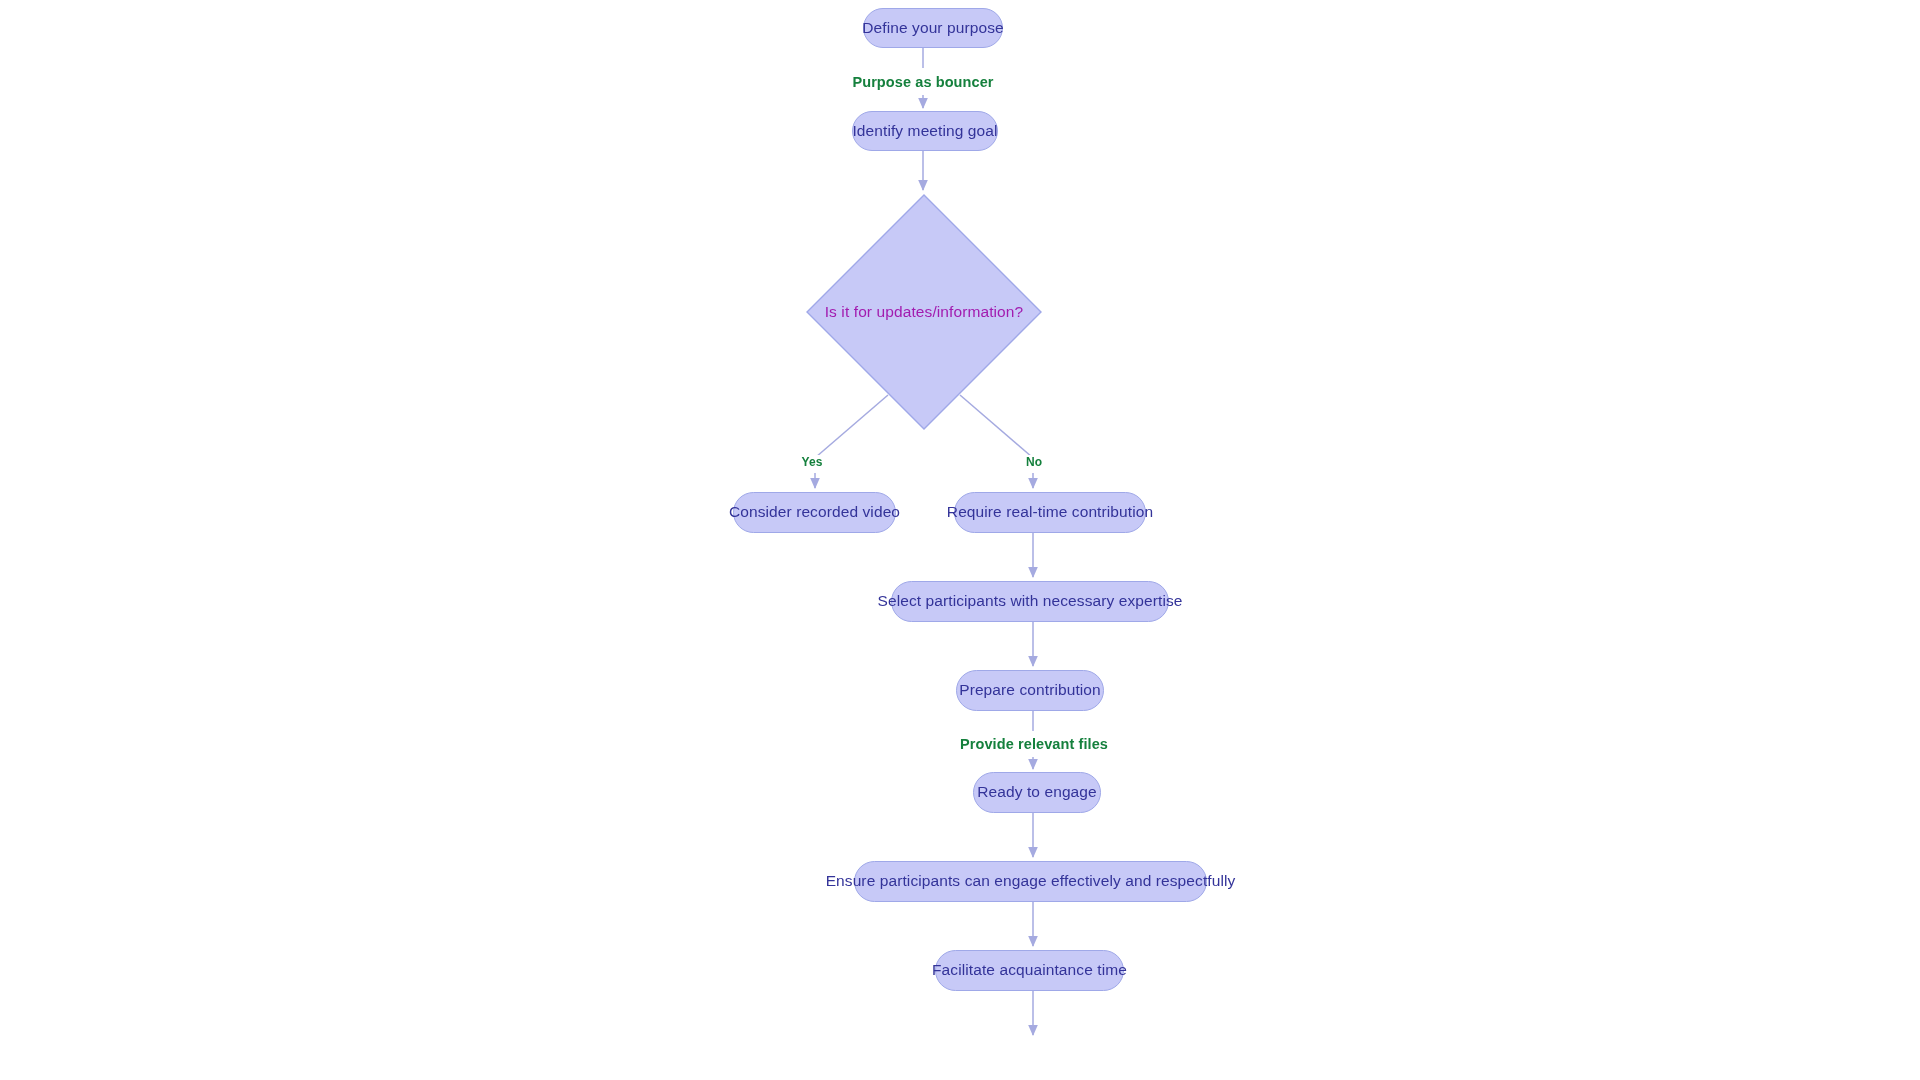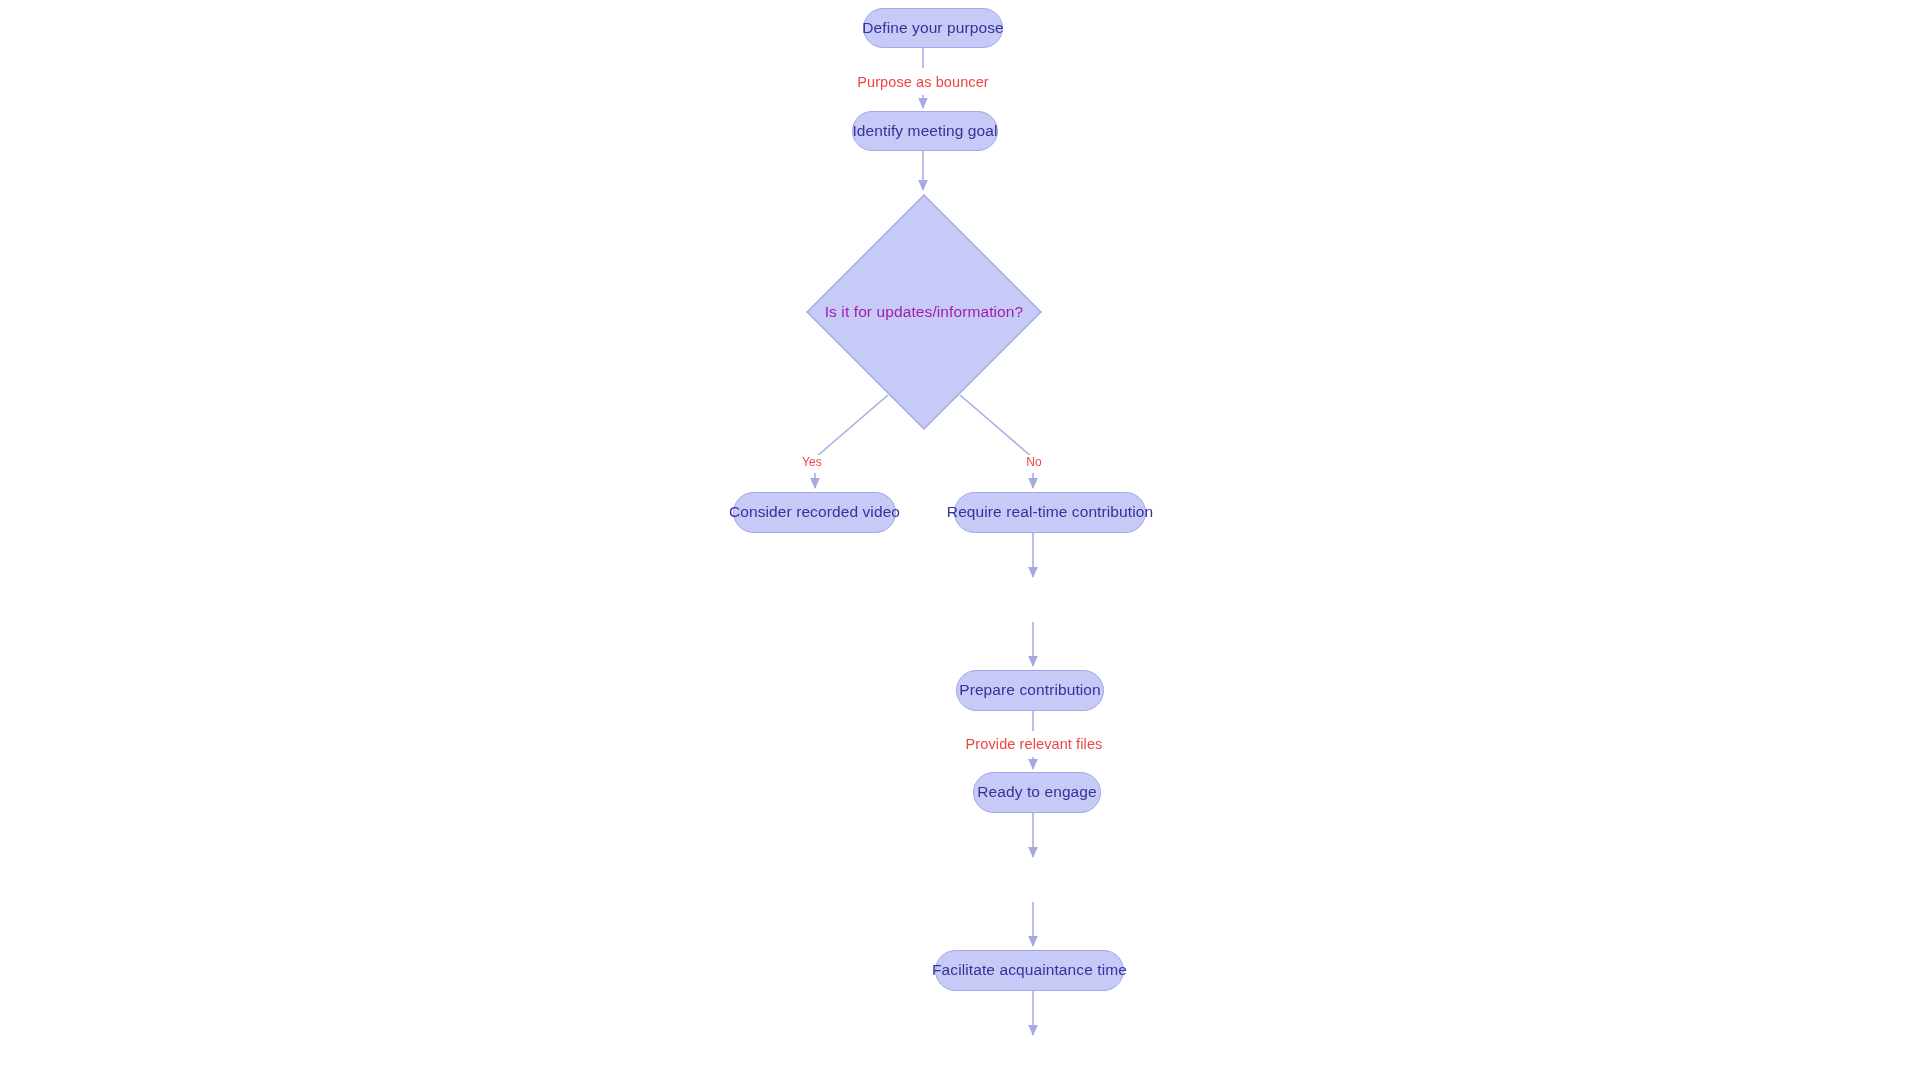--- a/index.html
+++ b/index.html
@@ -66,27 +66,28 @@
   .decision .decision-label {
     position: relative;
     z-index: 2;
     color: #a21caf;
     font-size: 15.5px;
     white-space: nowrap;
     letter-spacing: 0.1px;
   }
   .edge-label {
     position: absolute;
-    color: #ef4444;
+    color: #15803d;
     font-size: 14.5px;
     letter-spacing: 0.1px;
     white-space: nowrap;
     background: #ffffff;
     padding: 0 3px;
     transform: translate(-50%, -50%);
+    font-weight: bold;
   }
   .edge-label.small {
     font-size: 12px;
   }
 </style>
 </head>
 <body>
 
 <div id="canvas">
 
@@ -140,29 +141,35 @@
   </div>
 
   <div class="node stadium" style="left:733px; top:492px; width:163px; height:41px;justify-content:center;">
     <span class="node-label">Consider recorded video</span>
   </div>
 
   <div class="node stadium" style="left:954px; top:492px; width:192px; height:41px;">
     <span class="node-label">Require real-time contribution</span>
   </div>
 
+  <div class="node stadium" style="left:891px; top:581px; width:278px; height:41px;">
+    <span class="node-label">Select participants with necessary expertise</span>
+  </div>
 
   <div class="node stadium" style="left:956px; top:670px; width:148px; height:41px;">
     <span class="node-label">Prepare contribution</span>
   </div>
 
   <div class="node stadium" style="left:966px; top:772px; width:128px; height:41px;margin-left:7px;">
     <span class="node-label">Ready to engage</span>
   </div>
 
+  <div class="node stadium" style="left:854px; top:861px; width:353px; height:41px;">
+    <span class="node-label">Ensure participants can engage effectively and respectfully</span>
+  </div>
 
   <div class="node stadium" style="left:935px; top:950px; width:189px; height:41px;">
     <span class="node-label">Facilitate acquaintance time</span>
   </div>
 
 
   <div class="edge-label" style="left:923px; top:82px;">Purpose as bouncer</div>
 
   <div class="edge-label small" style="left:812px; top:462px;">Yes</div>
 

